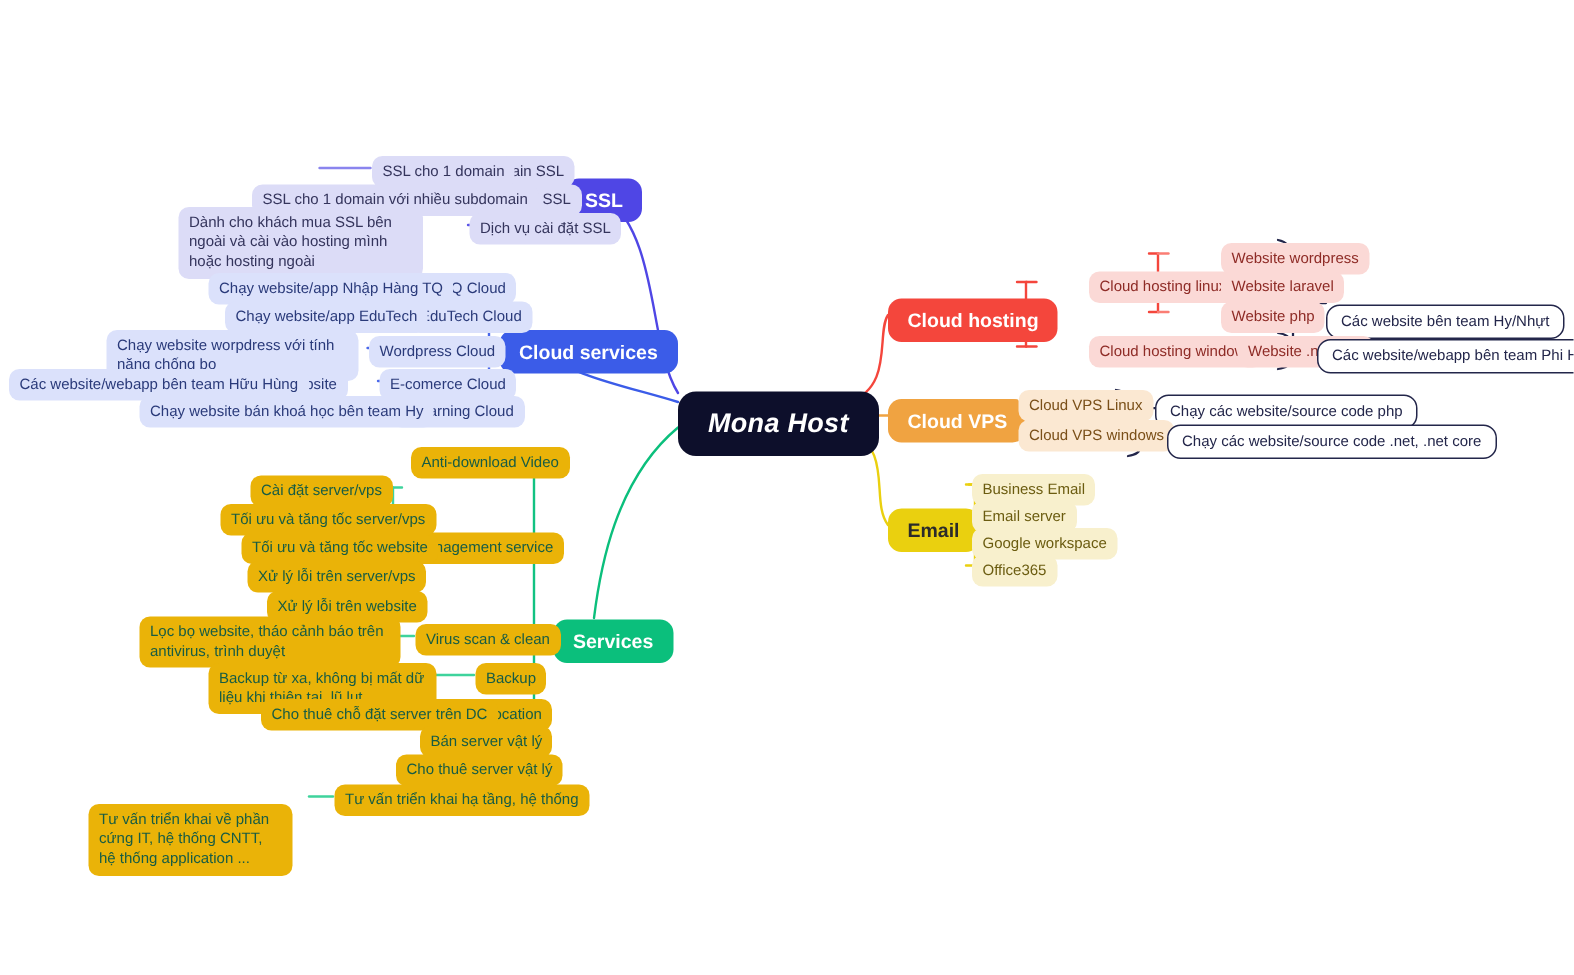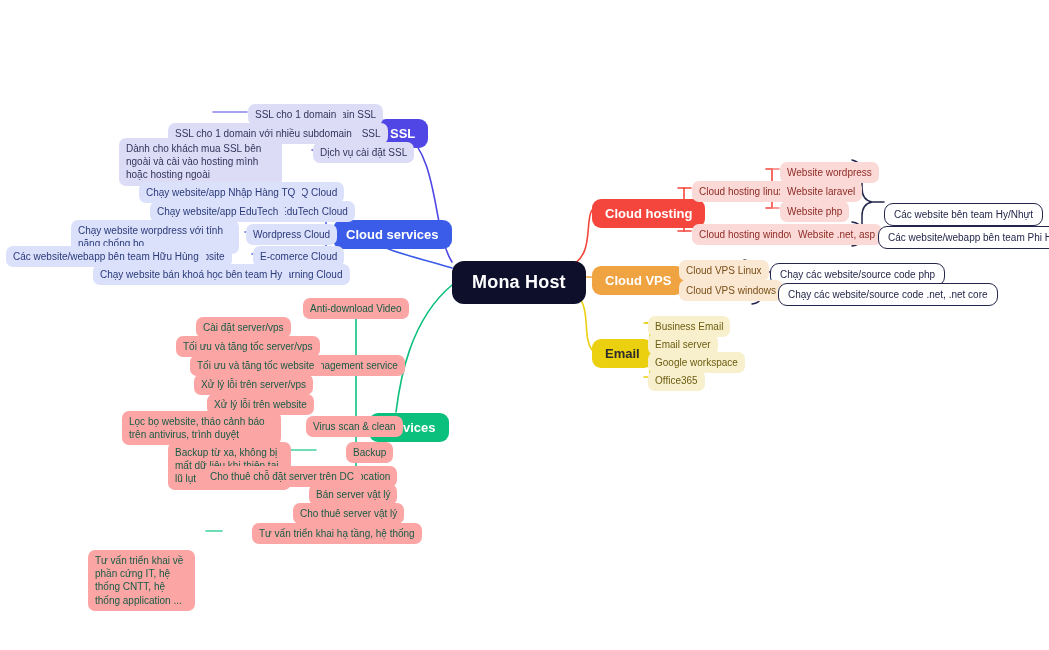--- a/index.html
+++ b/index.html
@@ -13,21 +13,21 @@
   #canvas { position: relative; width: 1049px; height: 650px; background:#fff; }
   #wires { position:absolute; left:0; top:0; width:1049px; height:650px; pointer-events:none; }
 
   .node { position: absolute; display:flex; align-items:center; }
   .node .lbl { display:block; }
 
   
   .central {
     background:#0d0f2b; color:#ffffff; border-radius:12px;
     font-size:18px; font-weight:700; letter-spacing:.2px;
-    padding:11px 20px; white-space:nowrap;
+    padding:11px 20px; white-space:nowrap;font-style:italic;
   }
 
   
   .branch {
     border-radius:9px; font-size:13px; font-weight:700;
     padding:7px 13px; white-space:nowrap; color:#fff;
   }
   .branch.ssl   { background:#4f46e5; }
   .branch.cloud { background:#3b5ce8; }
   .branch.serv  { background:#0bbf7c; }
@@ -36,22 +36,22 @@
   .branch.email { background:#ead00f; color:#2b2b2b; }
 
   
   .pill {
     border-radius:7px; font-size:10px; padding:4px 7px;
     line-height:1.32; white-space:nowrap;
   }
   .pill.multi { white-space:normal; }
   .pill.v  { background:#dcdcf7; color:#34345c; }   
   .pill.b  { background:#dbe1fb; color:#2a3a7a; }   
-  .pill.g  { background:#fca5a5; color:#175c44;margin-left:29px; }   
-  .pill.r  { background:#fbd9d6; color:#8e2b26; }   
+  .pill.g  { background:#eab308; color:#175c44; }   
+  .pill.r  { background:#fbd9d6; color:#8e2b26;margin-left:34px; }   
   .pill.o  { background:#fbe8d2; color:#7a4f18; }   
   .pill.y  { background:#f8f0cd; color:#6b5c10; }   
   .pill.outline {
     background:#ffffff; color:#23264a;
     border:1.4px solid #23264a; border-radius:9px; padding:4px 9px;
   }
 </style>
 </head>
 <body>
 
@@ -261,21 +261,21 @@
   </div>
   <div class="node" style="left:280px; top:484px;">
     <span class="pill g lbl">Bán server vật lý</span>
   </div>
   <div class="node" style="left:264px; top:503px;">
     <span class="pill g lbl">Cho thuê server vật lý</span>
   </div>
   <div class="node" style="left:223px; top:523px;">
     <span class="pill g lbl">Tư vấn triển khai hạ tầng, hệ thống</span>
   </div>
-  <div class="node" style="left:59px; top:550px; width:136px;border-radius:20px;">
+  <div class="node" style="left:59px; top:536px; width:136px;border-radius:20px;">
     <span class="pill g multi lbl" style="width:147px;">Tư vấn triển khai về phần cứng IT, hệ thống CNTT, hệ thống application ...</span>
   </div>
 
   <div class="node" style="left:592px; top:199px;">
     <span class="branch host lbl">Cloud hosting</span>
   </div>
   <div class="node" style="left:692px; top:181px;">
     <span class="pill r lbl">Cloud hosting linux</span>
   </div>
   <div class="node" style="left:780px; top:162px;">

